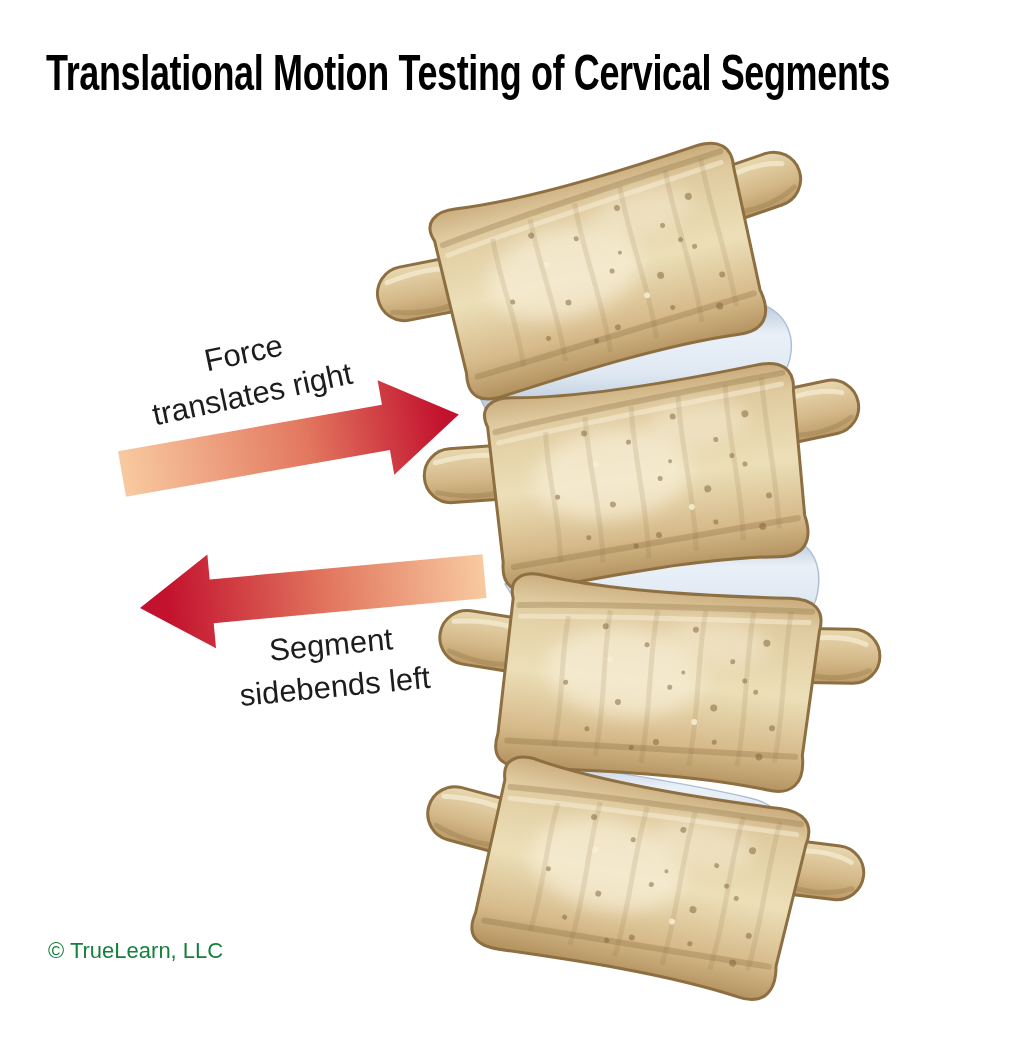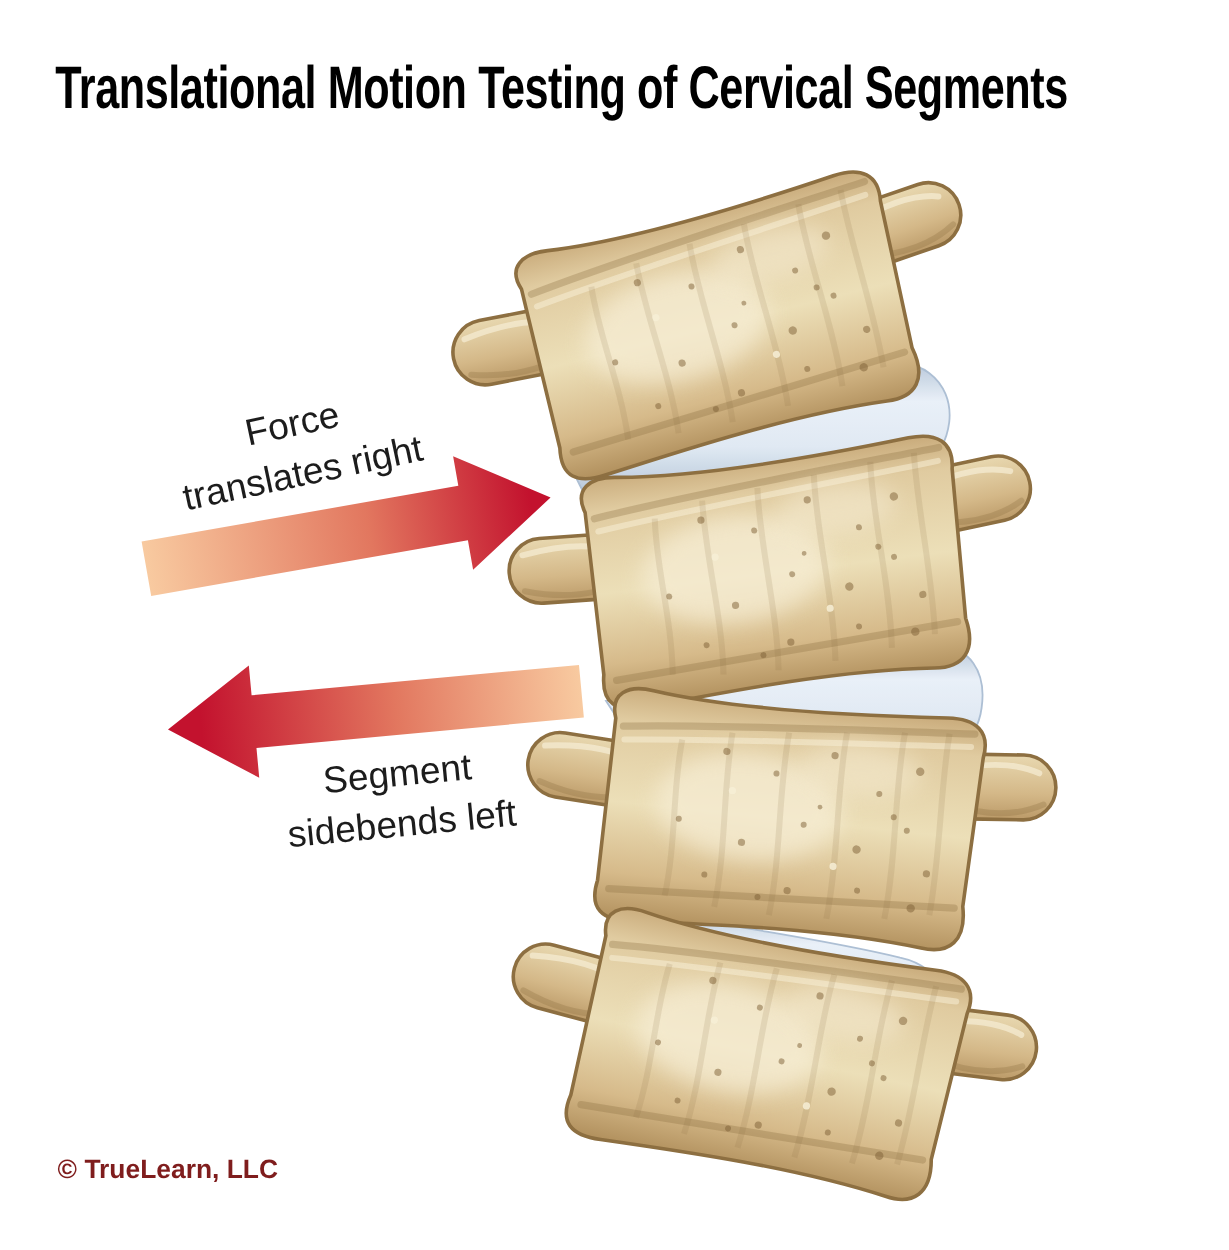--- a/index.html
+++ b/index.html
@@ -31,21 +31,21 @@
     transform:scaleX(0.72);transform-origin:0 0;
   }
   .figure-svg{position:absolute;left:0;top:0;width:1024px;height:1042px;}
   .anno{
     position:absolute;color:var(--label-color);
     font-size:31px;line-height:42px;text-align:center;white-space:pre-line;
   }
   .anno-force{left:88px;top:332px;width:320px;transform:rotate(-12deg);}
   .anno-segment{left:163px;top:624px;width:340px;transform:rotate(-5.5deg);}
   .copyright{
-    position:absolute;left:48px;top:962px;font-size:22px;color:#7f1d1d;font-weight:bold;
+    position:absolute;left:48px;top:938px;font-size:22px;color:#15803d;
   }
   
   .disc{fill:url(#gDisc);stroke:#aabdd3;stroke-width:1.5;opacity:.96;}
   .process{fill:url(#gProc);stroke:var(--bone-outline);stroke-width:3;}
   .proc-shade{stroke:#8a6a3e;opacity:.28;stroke-width:5;fill:none;stroke-linecap:round;}
   .proc-hi{stroke:var(--bone-hi);opacity:.7;stroke-width:5;fill:none;stroke-linecap:round;}
   .vbody{fill:url(#gBone);stroke:var(--bone-outline);stroke-width:3;stroke-linejoin:round;}
   .plate{stroke:#8d6f41;opacity:.32;stroke-width:6;fill:none;stroke-linecap:round;}
   .plate-hi{stroke:var(--bone-hi);opacity:.55;stroke-width:5;fill:none;stroke-linecap:round;}
   .hi{fill:var(--bone-hi);opacity:.7;}

